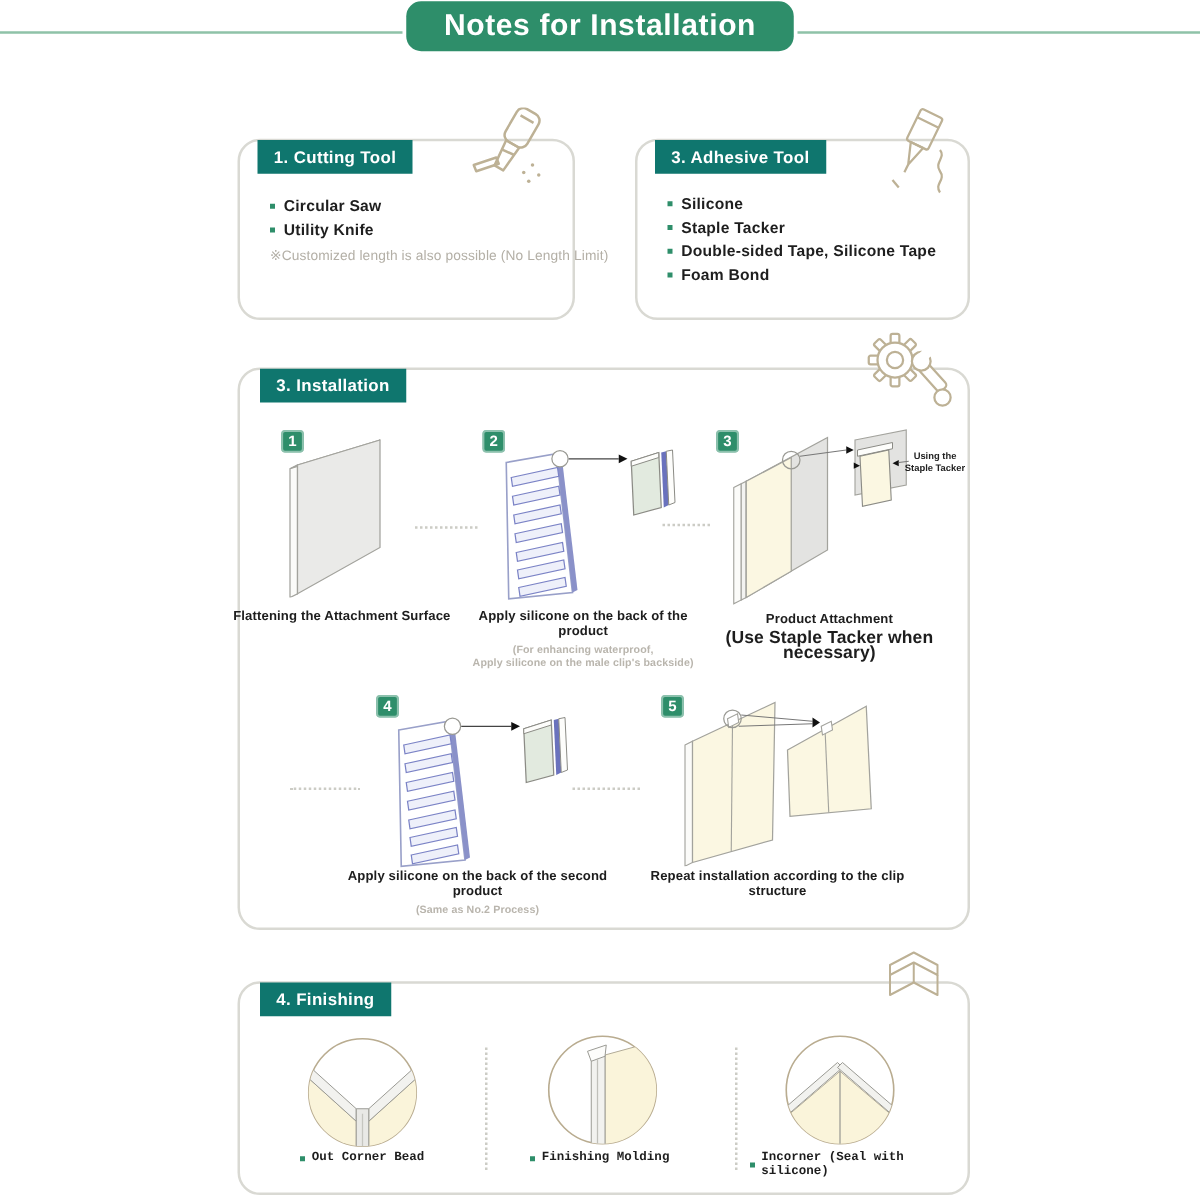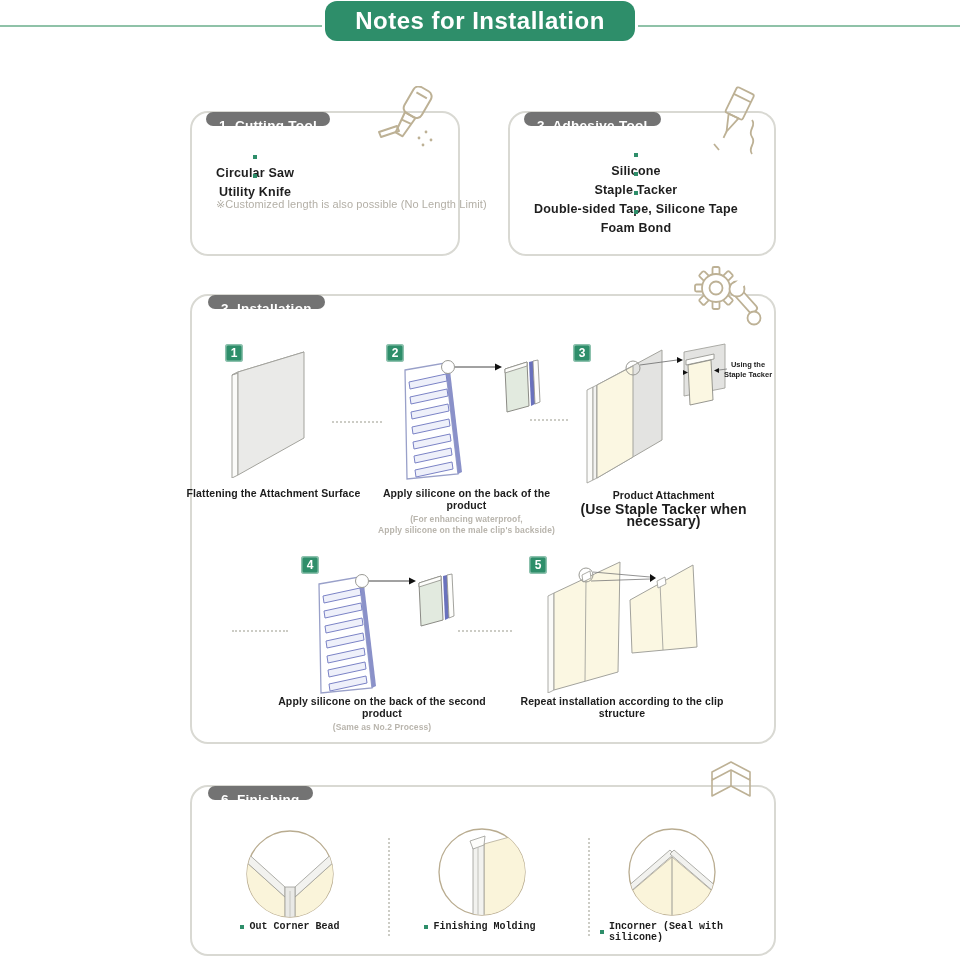--- a/index.html
+++ b/index.html
@@ -4,25 +4,25 @@
 <style>
   html,body{margin:0;padding:0;background:#fff;}
   #page{position:relative;width:960px;height:960px;background:#fff;overflow:hidden;
         font-family:"Liberation Sans","DejaVu Sans",sans-serif;}
   .abs{position:absolute;}
   .hline{position:absolute;height:0;border-top:2px solid #8fc2a8;}
   .banner{position:absolute;left:325px;top:1px;width:310px;height:40px;background:#2e8e6a;
           border-radius:12px;display:flex;align-items:center;justify-content:center;
           color:#fff;font-size:24px;font-weight:bold;letter-spacing:.5px;}
   .card{position:absolute;border:2px solid #d9d9d3;border-radius:18px;background:#fff;}
-  .shead{position:absolute;height:14px;line-height:27px;padding:0 13px;background:#737373;
-         border-radius:12px;color:#fff;font-weight:bold;font-size:13.5px;letter-spacing:.3px;}
+  .shead{position:absolute;height:27px;line-height:27px;padding:0 13px;background:#0f766e;
+         border-radius:0;color:#fff;font-weight:bold;font-size:13.5px;letter-spacing:.3px;}
   .items{position:absolute;}
   .item{display:flex;align-items:center;gap:7px;height:19px;font-size:12.5px;font-weight:bold;
-        color:#1e1e1e;letter-spacing:.2px;flex-direction:column;}
+        color:#1e1e1e;letter-spacing:.2px;}
   .dot{width:4px;height:4px;background:#2e8e6a;flex:0 0 auto;}
   .note{position:absolute;font-size:11px;color:#b3afa6;letter-spacing:.1px;text-align:right;}
   .badge{position:absolute;width:18px;height:18px;background:#2e8e6a;border-radius:3px;color:#fff;
          font-size:12px;font-weight:bold;text-align:center;line-height:18px;
          box-shadow:inset 0 0 0 1.5px rgba(255,255,255,.45);}
   .cap{position:absolute;text-align:center;font-weight:bold;color:#1d1d1d;font-size:10.5px;
        line-height:12px;letter-spacing:.1px;}
   .sub{font-weight:bold;color:#b9b5ad;font-size:8.5px;line-height:10px;margin-top:3px;}
   .sub + .sub{margin-top:1px;}
   .dark2{font-weight:bold;color:#1d1d1d;font-size:14px;line-height:12px;margin-top:2px;}
@@ -249,21 +249,21 @@
   <div class="cap" style="left:277px;top:695px;width:210px;">
     <div>Apply silicone on the back of the second product</div>
     <div class="sub">(Same as No.2 Process)</div>
   </div>
   <div class="cap" style="left:508px;top:695px;width:228px;">
     <div>Repeat installation according to the clip structure</div>
   </div>
 
   <div class="card" style="left:190px;top:785px;width:582px;height:167px;"></div>
   <div class="shead" style="left:208px;top:786px;">
-    <span>6. Finishing</span>
+    <span>4. Finishing</span>
   </div>
   <svg class="abs" style="left:702px;top:756px;" width="58" height="56" viewBox="0 0 58 56">
     <g fill="none" stroke="#bdb195" stroke-width="1.6" stroke-linejoin="round">
       <path d="M 10,16 L 29,6 L 48,16 L 48,24 L 29,14 L 10,24 Z"></path>
       <path d="M 10,24 L 10,40 L 29,30 L 48,40 L 48,24"></path>
       <line x1="29" y1="14" x2="29" y2="30"></line>
     </g>
   </svg>
 
   <svg class="abs" style="left:244px;top:828px;" width="92" height="92" viewBox="-46 -46 92 92">

